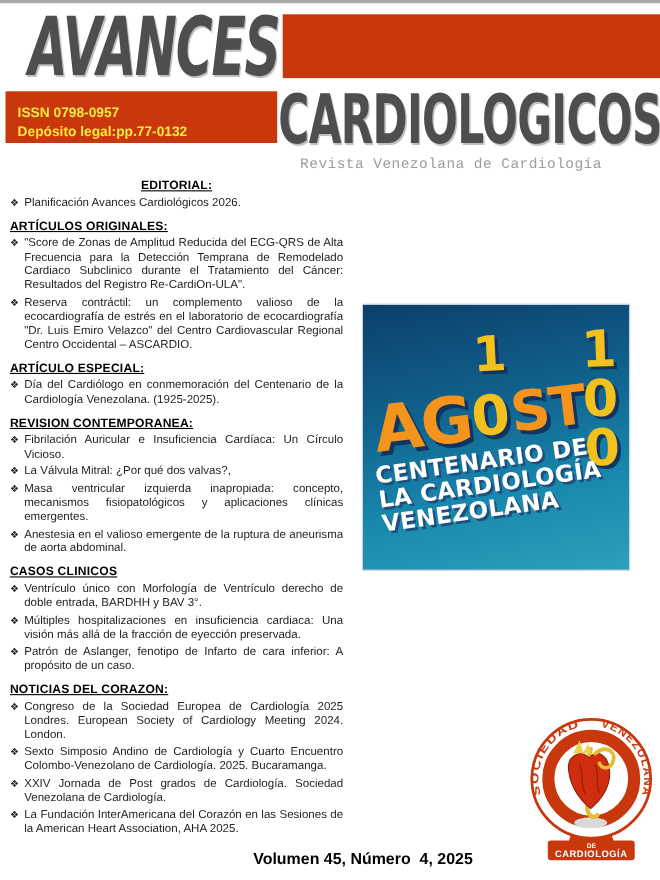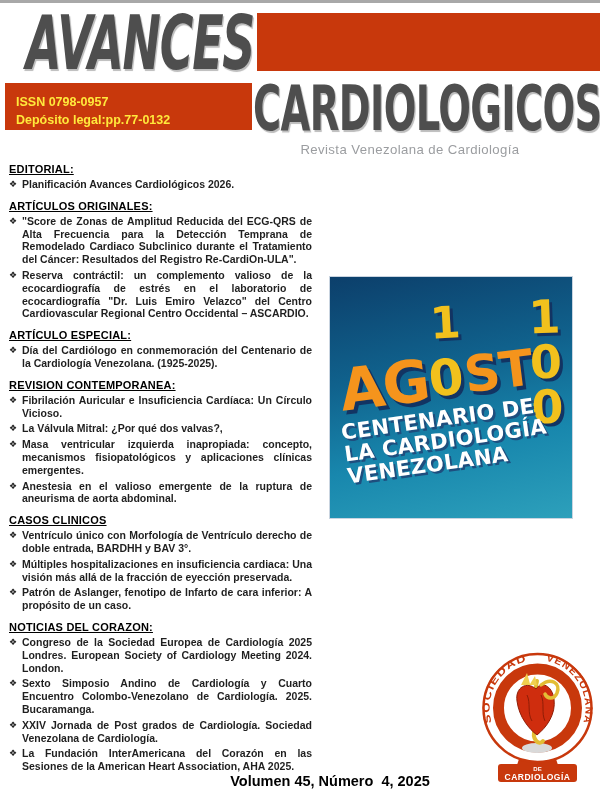--- a/index.html
+++ b/index.html
@@ -33,33 +33,33 @@
   .issn-line{font-size:12.5px;font-weight:bold;color:var(--issn-yellow);line-height:1.45;}
   .cardiologicos{
     position:absolute;left:253px;top:78px;margin:0;
     font-family:"DejaVu Sans", sans-serif;font-weight:900;
     font-size:62px;line-height:62px;color:var(--title-gray);letter-spacing:-1px;
     transform:scaleX(0.62);transform-origin:left top;white-space:nowrap;z-index:3;
     text-shadow:2px 2px 1px #bdbdbd;
   }
   .subtitle{
     position:absolute;left:232px;top:142px;width:356px;text-align:center;
-    color:var(--subtitle-gray);font-size:13.2px;line-height:1.22;letter-spacing:0.4px;z-index:2;
+    color:var(--subtitle-gray);font-size:13.2px;line-height:1.22;letter-spacing:0.4px;z-index:2;font-family:Liberation Mono, monospace;
   }
 
   
   .toc{position:absolute;left:9px;top:163px;width:303px;}
   .toc-heading{
     font-size:11px;font-weight:bold;color:#000;text-decoration:underline;
     margin:9px 0 3px 0;letter-spacing:0.2px;
   }
-  .toc-heading:first-child{margin-top:0;}
+  .toc-heading:first-child{margin-top:0;text-align:center;}
   .toc-item{display:flex;margin:0 0 3px 0;}
   .bullet{flex:0 0 13px;font-size:9px;color:#222;padding-top:1px;}
-  .item-text{flex:1;font-size:10.5px;line-height:1.22;text-align:justify;font-weight:bold;}
+  .item-text{flex:1;font-size:10.5px;line-height:1.22;text-align:justify;}
 
   
   .poster{
     position:absolute;left:329px;top:276px;width:244px;height:243px;
     border:1px solid #c9d4e0;box-sizing:border-box;overflow:hidden;
     background:linear-gradient(168deg,var(--poster-navy) 0%,var(--poster-mid) 38%,var(--poster-teal) 68%,var(--poster-light) 100%);
   }
   .p-digit-top{
     position:absolute;left:100px;top:24px;font-family:"DejaVu Sans",sans-serif;
     font-weight:900;font-size:44px;line-height:44px;color:var(--poster-yellow);

